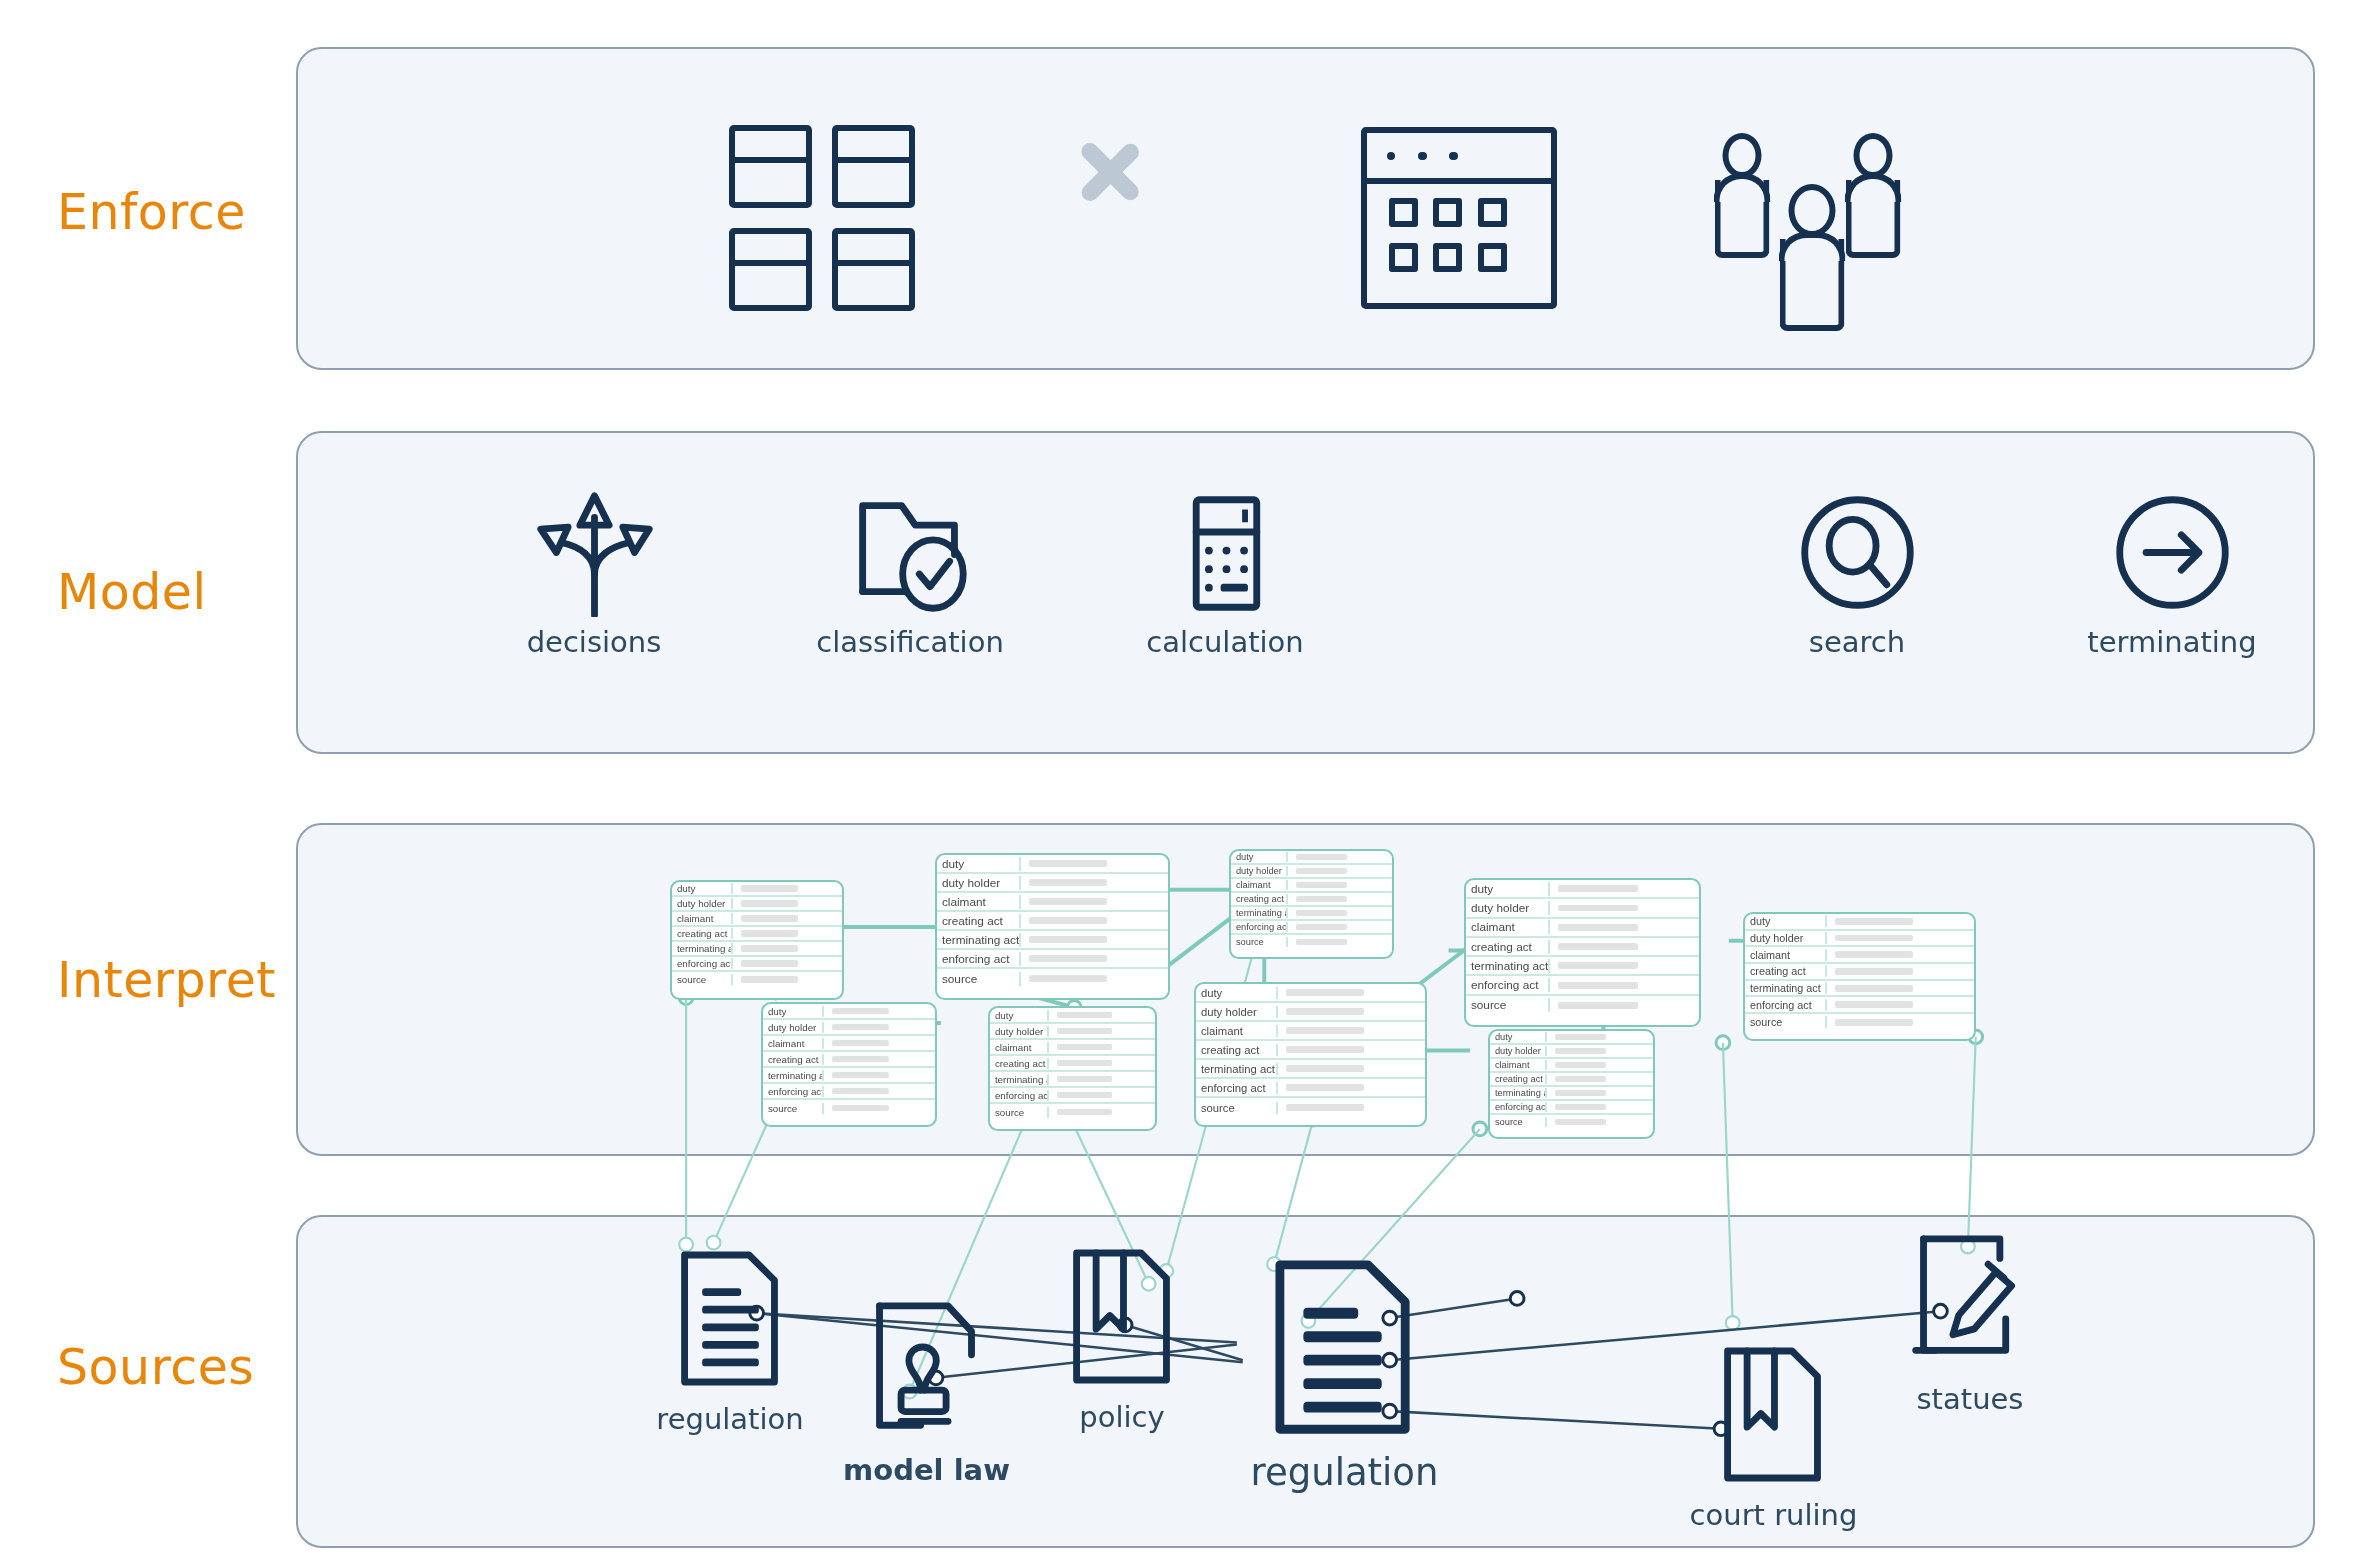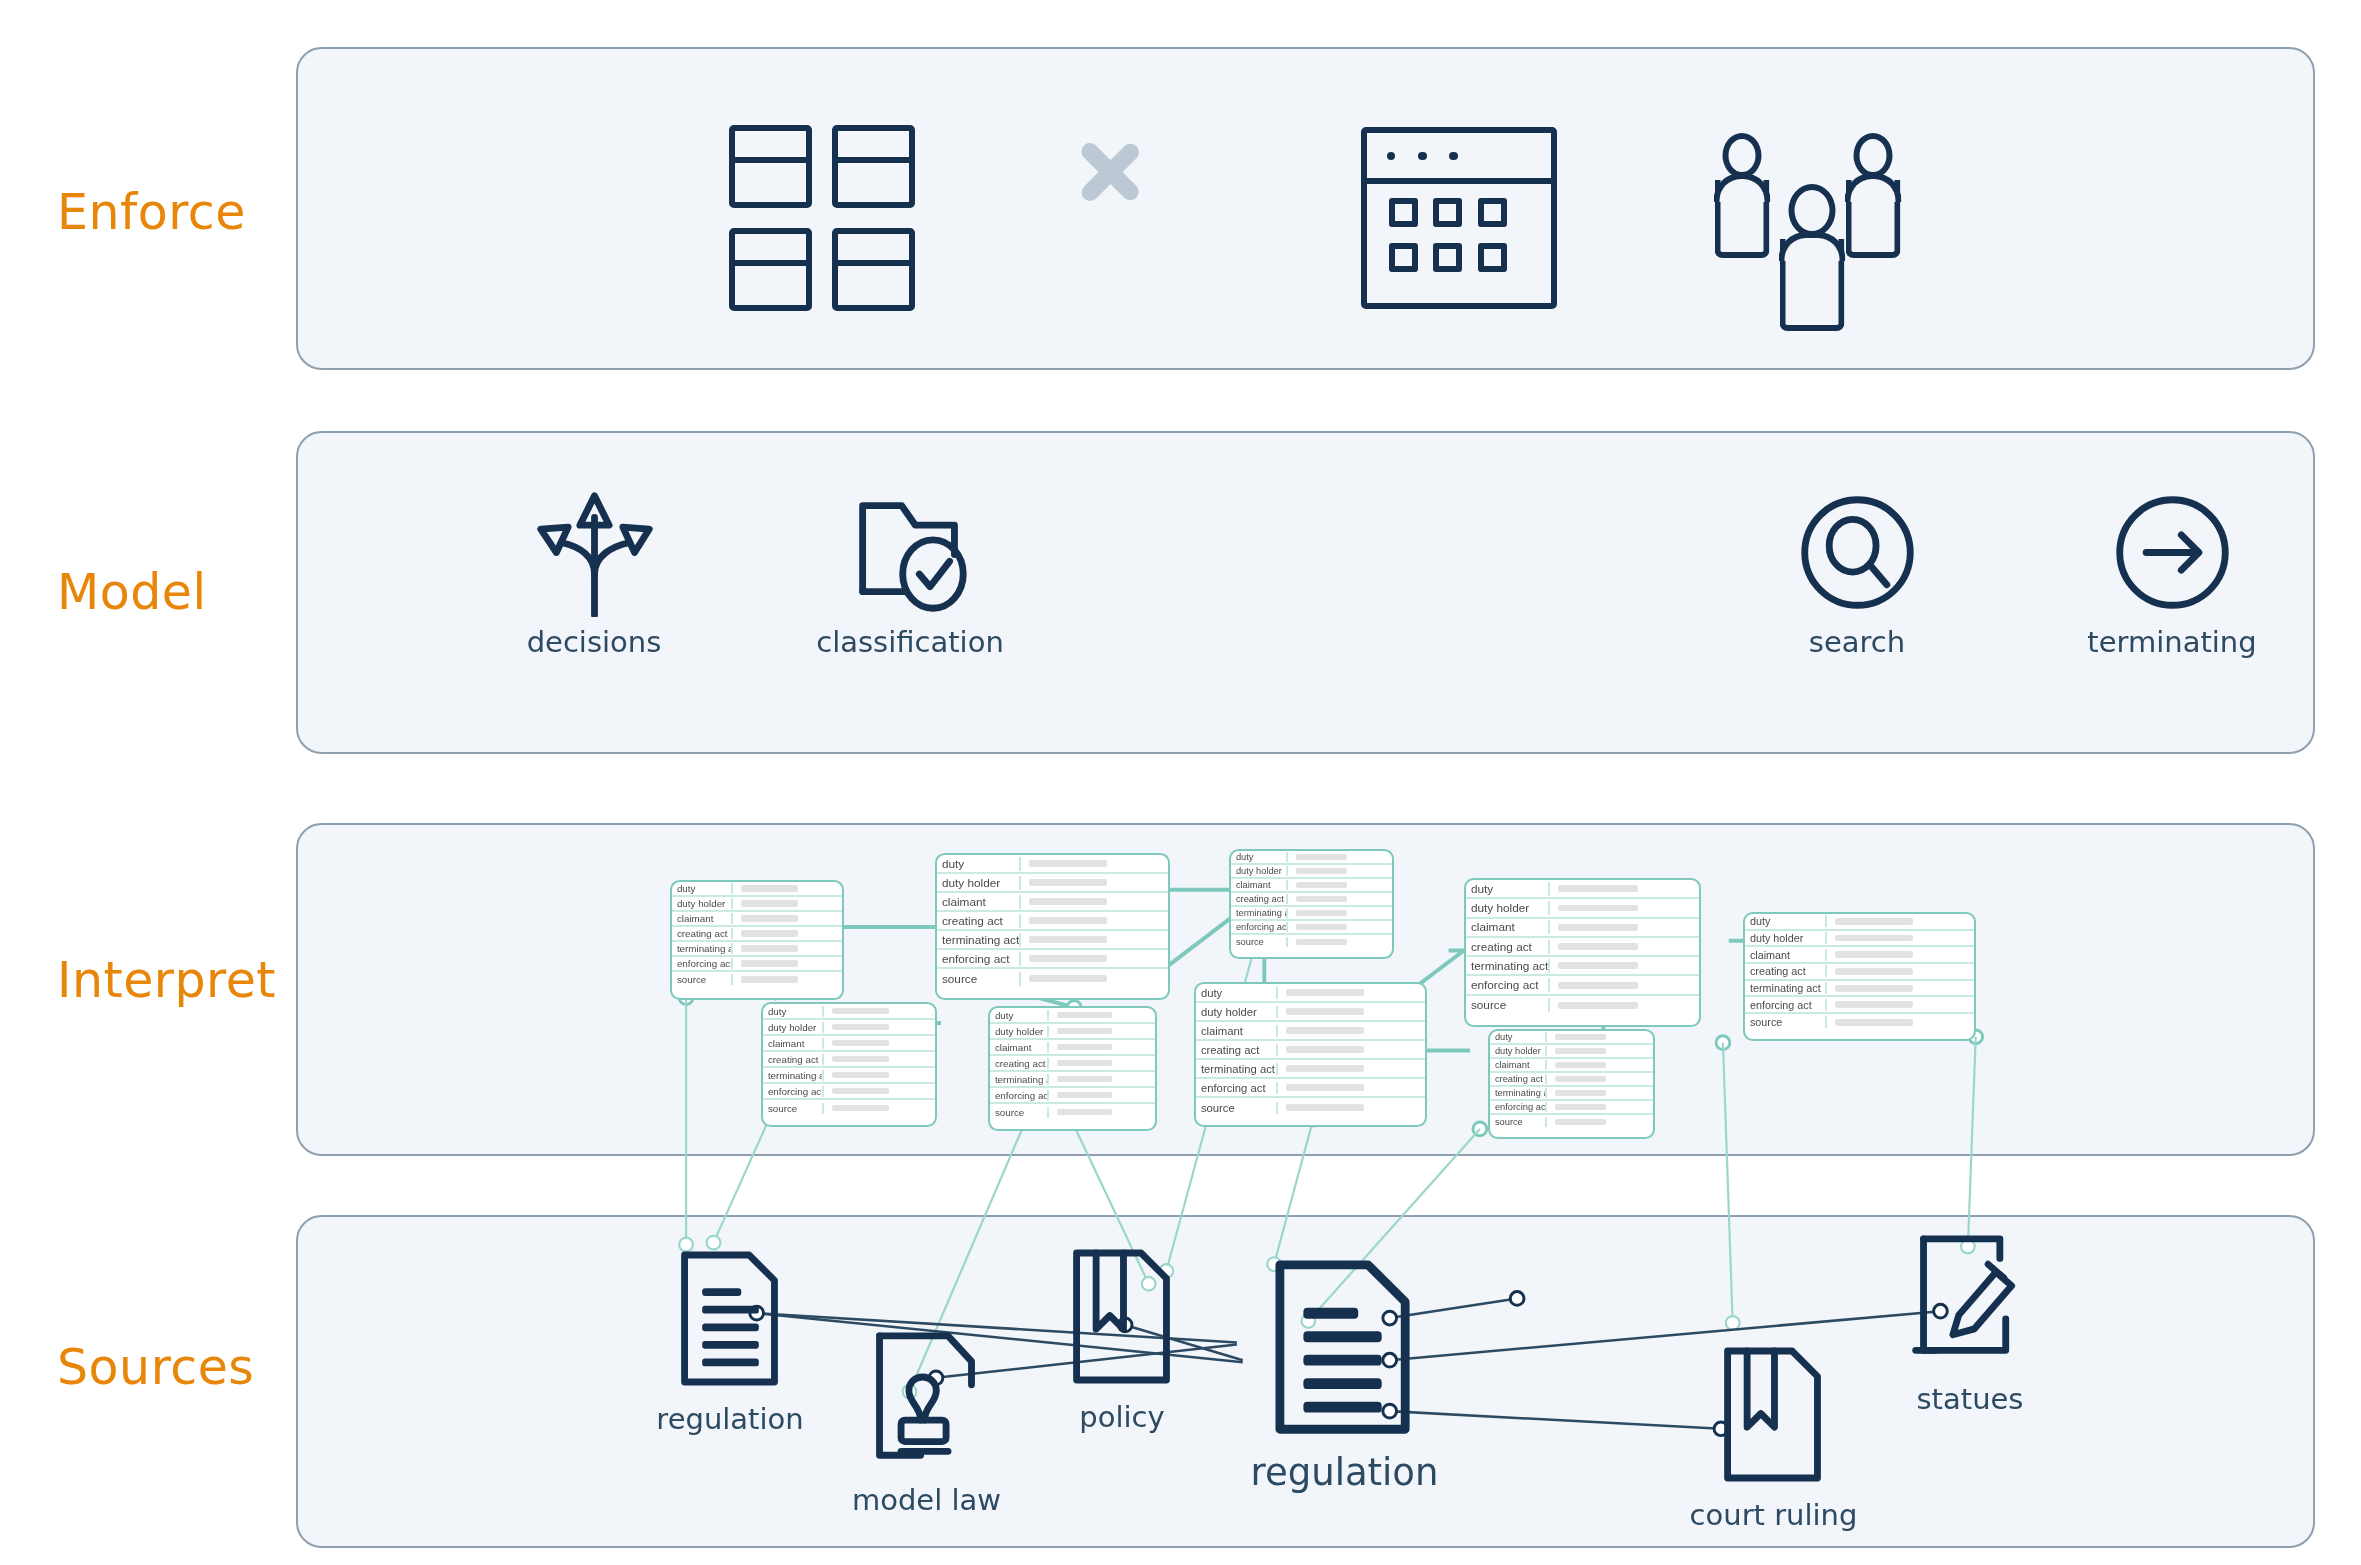--- a/index.html
+++ b/index.html
@@ -191,20 +191,40 @@
       <svg width="147" height="127" viewBox="0 0 150 130">
         <path class="stroke" d="M26 104 L26 16 L66 16 L80 36 L120 36 L120 66"></path>
         <path class="stroke" d="M26 104 L70 104"></path>
         <ellipse class="stroke" cx="98" cy="86" rx="31" ry="35"></ellipse>
         <path class="stroke" d="M84 86 L95 99 L115 73"></path>
       </svg>
     </div>
     <div class="cap">classification</div>
   </div>
 
+  <div class="model-item" style="left:1117px;top:490px;width:216px;">
+    <div class="glyph">
+      <svg width="147" height="127" viewBox="0 0 150 130">
+        <rect class="stroke" x="45" y="10" width="62" height="110" rx="3"></rect>
+        <path class="stroke" d="M45 43 L107 43"></path>
+        <rect x="92" y="20" width="6" height="13" fill="#15314f"></rect>
+        <g fill="#15314f">
+          <circle cx="58" cy="62" r="4"></circle>
+            <circle cx="76" cy="62" r="4"></circle>
+            <circle cx="94" cy="62" r="4"></circle>
+          <circle cx="58" cy="81" r="4"></circle>
+            <circle cx="76" cy="81" r="4"></circle>
+            <circle cx="94" cy="81" r="4"></circle>
+          <circle cx="58" cy="100" r="4"></circle>
+        </g>
+        <rect x="70" y="96" width="28" height="8" rx="3" fill="#15314f"></rect>
+      </svg>
+    </div>
+    <div class="cap">calculation</div>
+  </div>
 
 
   <div class="model-item" style="left:1749px;top:490px;width:216px;">
     <div class="glyph">
       <svg width="147" height="127" viewBox="0 0 150 130">
         <circle class="stroke" cx="75" cy="64" r="54"></circle>
         <ellipse class="stroke" cx="70" cy="57" rx="24" ry="27"></ellipse>
         <path class="stroke" d="M88 77 L105 97"></path>
       </svg>
     </div>
@@ -695,21 +715,21 @@
         <rect x="36" y="44" width="40" height="8" rx="3"></rect>
         <rect x="36" y="62" width="58" height="8" rx="3"></rect>
         <rect x="36" y="80" width="58" height="8" rx="3"></rect>
         <rect x="36" y="98" width="58" height="8" rx="3"></rect>
         <rect x="36" y="116" width="58" height="8" rx="3"></rect>
       </g>
     </svg>
     <div class="cap">regulation</div>
   </div>
 
-  <div class="src" style="left:814px;top:1326px;width:225px;">
+  <div class="src" style="left:814px;top:1296px;width:225px;font-weight:bold;">
     <svg width="137" height="147" viewBox="0 0 140 150">
       <path class="stroke" d="M22 10 L92 10 L116 36 L116 60"></path>
       <path class="stroke" d="M22 10 L22 132 L64 132"></path>
       <path class="stroke" d="M68 96 C68 82 80 78 80 66 C80 58 74 52 66 52 C58 52 52 58 52 66 C52 78 64 82 64 96"></path>
       <rect class="stroke" x="44" y="96" width="46" height="22" rx="4"></rect>
       <path class="stroke" d="M44 128 L92 128"></path>
     </svg>
     <div class="cap">model law</div>
   </div>
 

